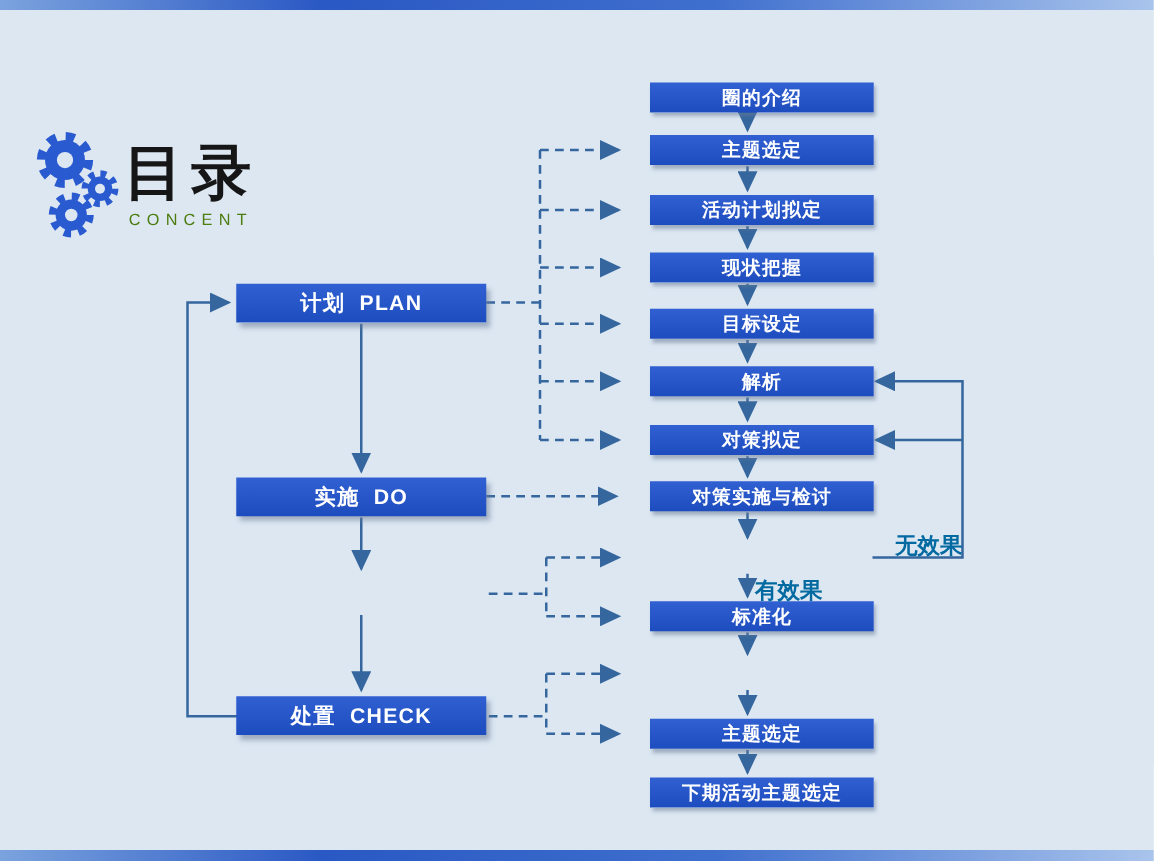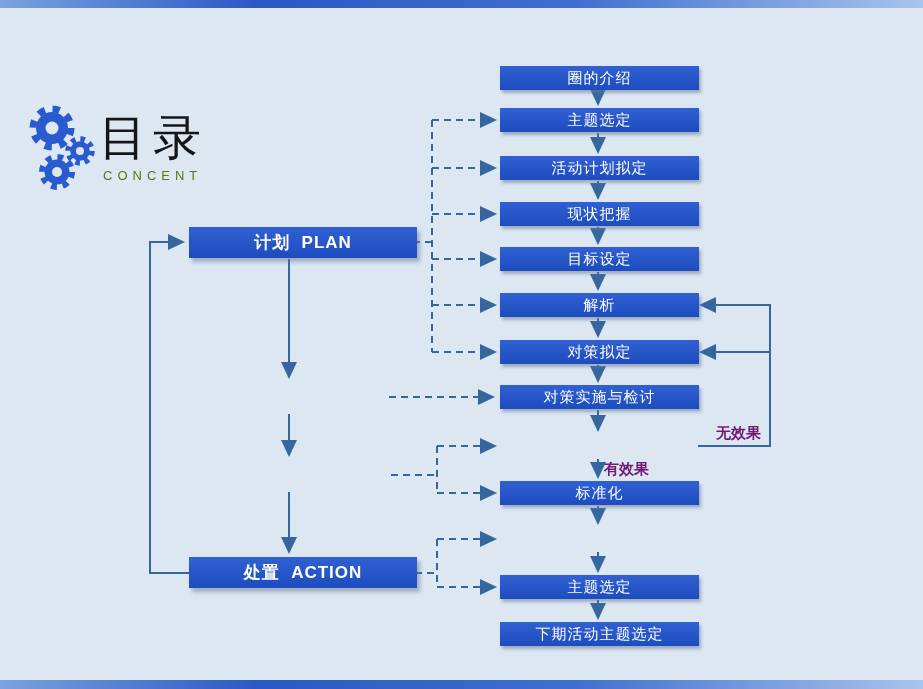--- a/index.html
+++ b/index.html
@@ -1,31 +1,31 @@
 <!DOCTYPE html>
 <html><head>
 <meta charset="utf-8">
 <style>
   *{margin:0;padding:0;box-sizing:border-box}
   body{font-family:"Liberation Sans","DejaVu Sans",sans-serif;background:#ffffff}
   .slide{position:relative;width:923px;height:689px;background:#dce7f2;overflow:hidden}
   .bar{position:absolute;left:0;width:100%}
   .bar.top{top:0;height:8px;background:linear-gradient(90deg,#7ba3de,#2a58c4 28%,#3f6fce 62%,#a9c4ec)}
   .bar.bottom{bottom:0;height:9px;background:linear-gradient(90deg,#7ba3de,#2a58c4 28%,#3f6fce 62%,#a9c4ec)}
-  .title{position:absolute;left:99px;top:106px;font-size:48px;font-weight:400;color:#161616;letter-spacing:6px}
+  .title{position:absolute;left:99px;top:106px;font-size:48px;font-weight:700;color:#161616;letter-spacing:6px}
   .subtitle{position:absolute;left:103px;top:168px;font-size:13px;color:#4d7c0f;letter-spacing:5px}
   .gears{position:absolute;left:12px;top:96px}
   .connectors{position:absolute;left:0;top:0;pointer-events:none}
-  .flow-box{position:absolute;left:500px;width:199px;height:24px;display:flex;align-items:center;justify-content:center;
-    background:linear-gradient(180deg,#3160d2,#1d4cbe);color:#fff;font-size:15px;font-weight:normal;letter-spacing:1px;
+  .flow-box{position:absolute;left:520px;width:179px;height:24px;display:flex;align-items:center;justify-content:center;
+    background:linear-gradient(180deg,#3160d2,#1d4cbe);color:#fff;font-size:15px;font-weight:bold;letter-spacing:1px;
     white-space:pre;box-shadow:2px 3px 3px rgba(108,124,152,.55)}
-  .left-btn{position:absolute;left:189px;width:228px;height:31px;display:flex;align-items:center;justify-content:center;
+  .left-btn{position:absolute;left:189px;width:200px;height:31px;display:flex;align-items:center;justify-content:center;
     background:linear-gradient(180deg,#3160d2,#1d4cbe);color:#fff;font-size:17px;font-weight:bold;letter-spacing:1px;
     white-space:pre;box-shadow:3px 4px 4px rgba(108,124,152,.55)}
-  .note{position:absolute;font-size:15px;font-weight:bold;color:#701a75;white-space:pre}
+  .note{position:absolute;font-size:18px;font-weight:bold;color:#0369a1;white-space:pre}
 </style>
 </head>
 <body>
 
 <div class="slide">
   <div class="bar top"></div>
   <div class="bar bottom"></div>
 
   <svg class="gears" width="100" height="105" viewBox="0 0 100 105">
     <g fill="none">
@@ -93,21 +93,22 @@
       <line x1="437" y1="493" x2="495" y2="493" marker-end="url(#ar)"></line>
 
       <line x1="391" y1="573" x2="437" y2="573"></line>
       <line x1="437" y1="539" x2="437" y2="587"></line>
       <line x1="437" y1="539" x2="495" y2="539" marker-end="url(#ar)"></line>
       <line x1="437" y1="587" x2="495" y2="587" marker-end="url(#ar)"></line>
     </g>
   </svg>
 
   <div class="left-btn" style="top:227px">计划  PLAN</div>
-  <div class="left-btn" style="top:557px">处置  ACTION</div>
+  <div class="left-btn" style="top:382px">实施  DO</div>
+  <div class="left-btn" style="top:557px">处置  CHECK</div>
 
   <div class="flow-box" style="top:66px">圈的介绍</div>
   <div class="flow-box" style="top:108px">主题选定</div>
   <div class="flow-box" style="top:156px">活动计划拟定</div>
   <div class="flow-box" style="top:202px">现状把握</div>
   <div class="flow-box" style="top:293px">解析</div>
   <div class="flow-box" style="top:247px">目标设定</div>
   <div class="flow-box" style="top:340px">对策拟定</div>
   <div class="flow-box" style="top:385px">对策实施与检讨</div>
   <div class="flow-box" style="top:481px">标准化</div>

